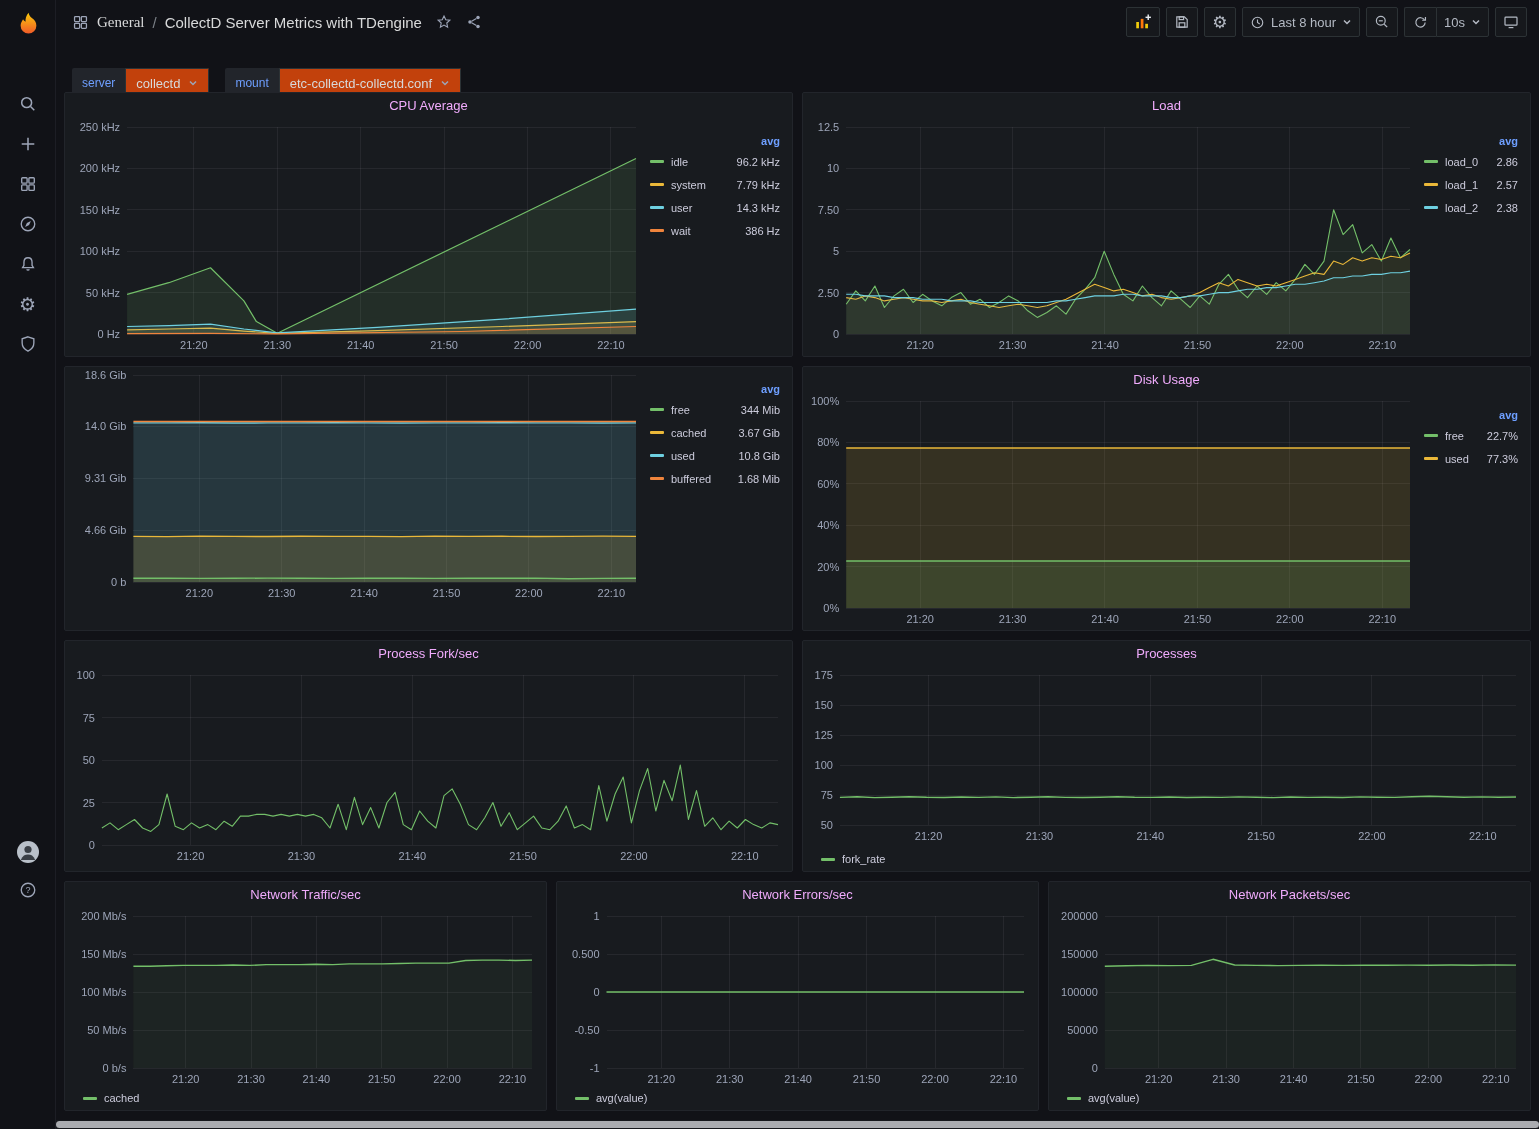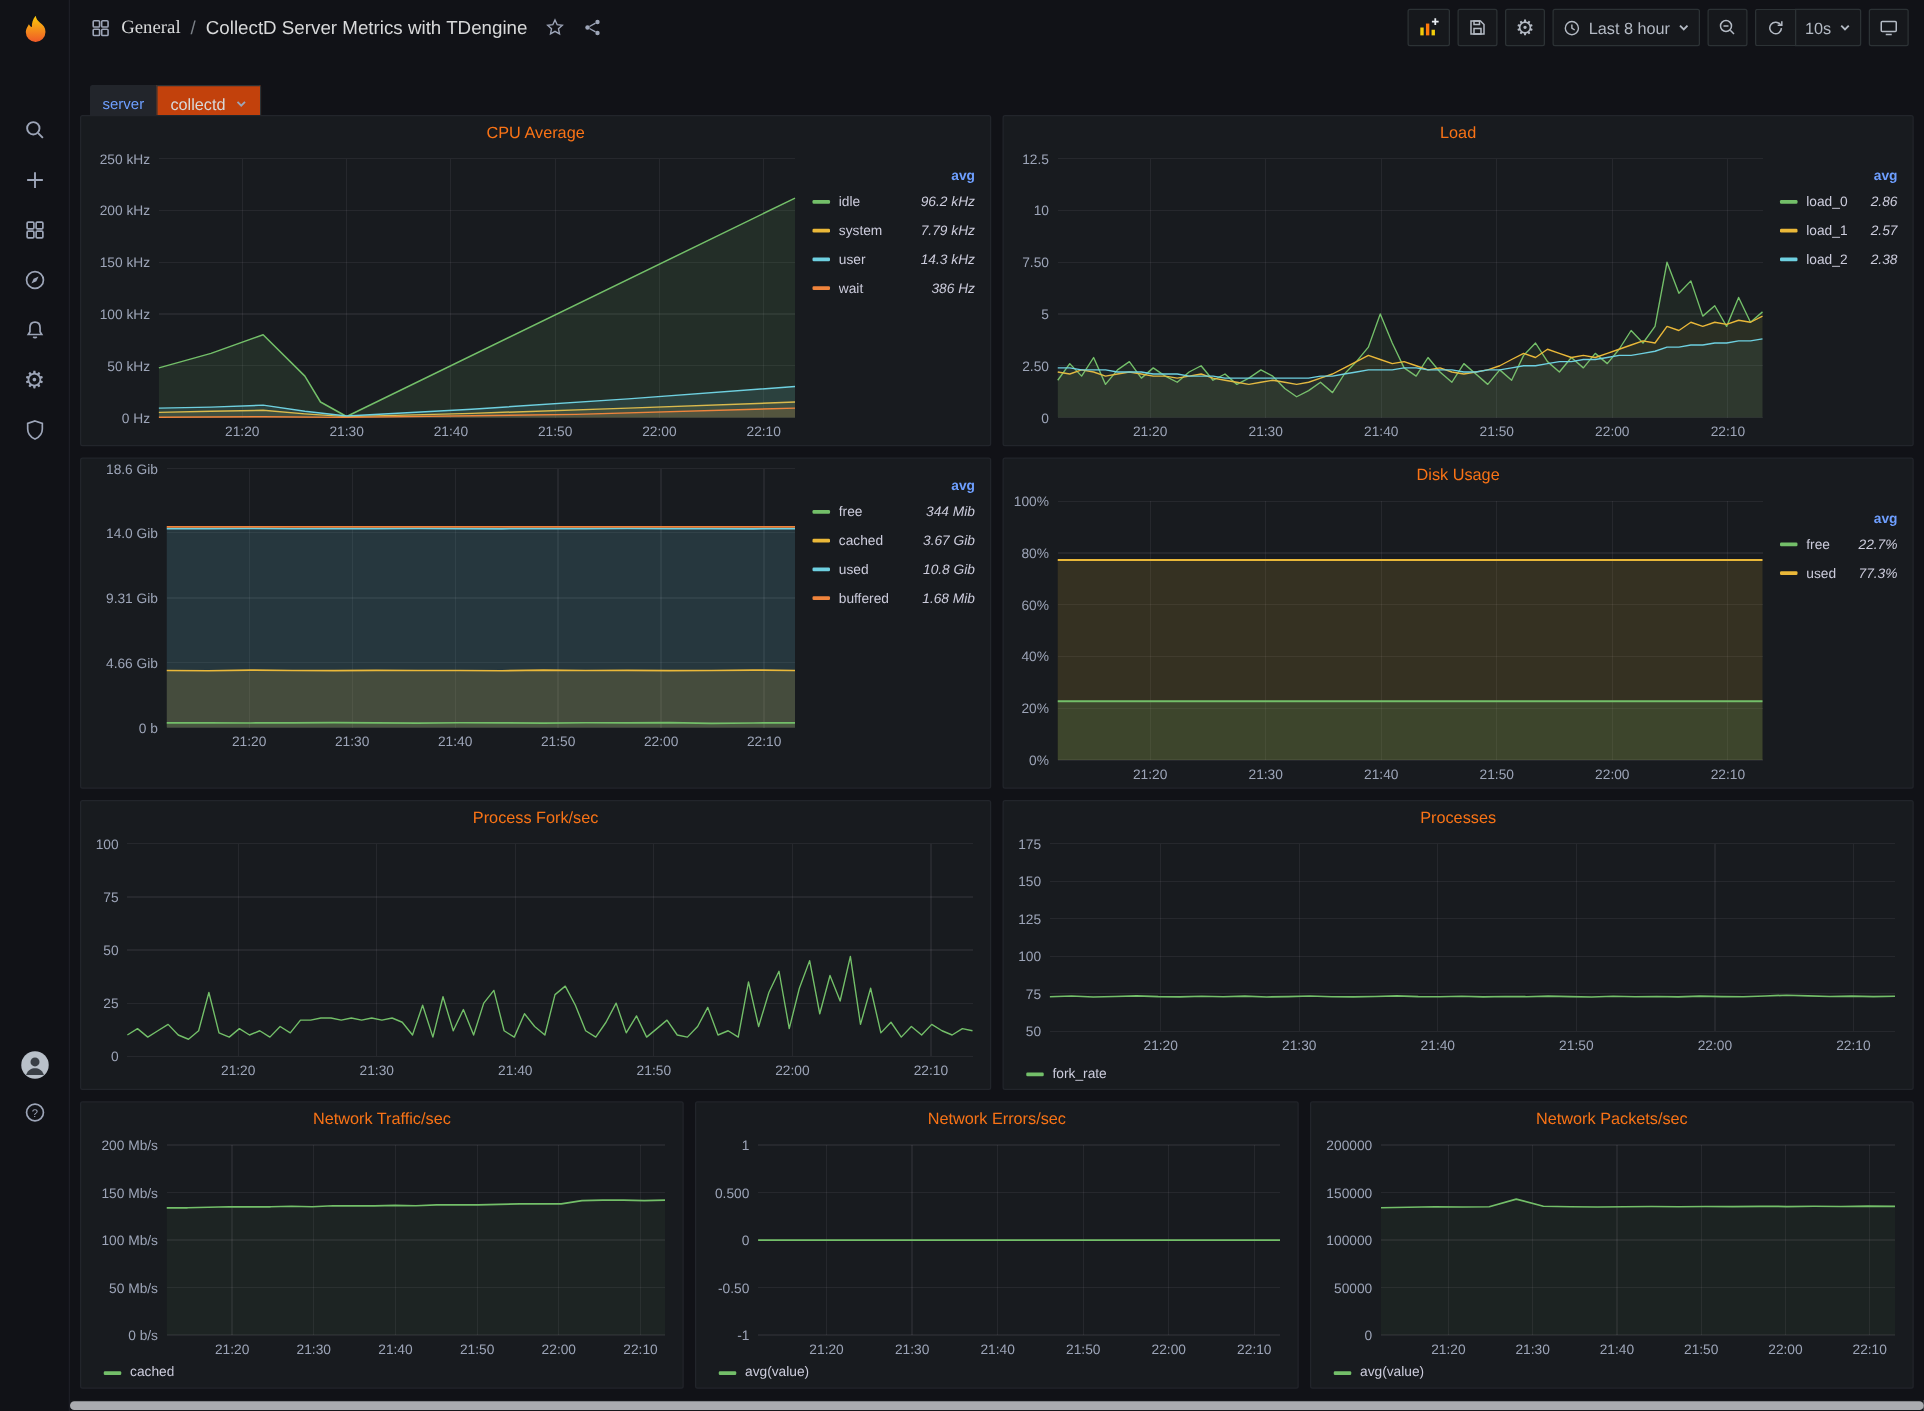--- a/index.html
+++ b/index.html
@@ -44,35 +44,35 @@
   
   .dash { padding:2px 8px 0 8px; display:flex; flex-direction:column; gap:9px; }
   .row { display:flex; gap:9px; }
   .row-a { height:265px; }
   .row-b { height:265px; }
   .row-c { height:232px; }
   .row-d { height:230px; }
   .panel { flex:1; min-width:0; background:#181b1f; border:1px solid #22252b; border-radius:2px;
     display:flex; flex-direction:column; }
   .panel-title { height:26px; line-height:26px; text-align:center; font-size:13px; font-weight:500;
-    color:#f97316; cursor:pointer; flex:none; }
+    color:#f0abfc; cursor:pointer; flex:none; }
   .panel-body { flex:1; min-height:0; display:flex; padding:0 4px 2px 4px; }
   .panel-body.stack { flex-direction:column; }
   .chart { flex:1; min-width:0; min-height:0; position:relative; cursor:crosshair; }
   .chart svg { display:block; }
 
   
   .legend.table { flex:none; padding:16px 8px 0 4px; font-size:11px; overflow:hidden; }
   .legend.w-lg { width:142px; }
   .legend.w-sm { width:106px; }
   .lhead { color:#6e9fff; font-weight:700; text-align:right; margin-bottom:3px; }
   .lrow { display:flex; align-items:center; gap:7px; height:23px; color:#ccccdc; cursor:pointer; }
   .swatch { width:14px; height:3px; border-radius:1px; flex:none; }
   .lname { flex:1; white-space:nowrap; overflow:hidden; }
-  .lval { text-align:right; white-space:nowrap;font-style:italic; }
+  .lval { text-align:right; white-space:nowrap; }
   .legend.rowline { flex:none; display:flex; align-items:center; gap:16px; height:20px;
     padding-left:14px; font-size:11px; color:#ccccdc; }
   .legend.rowline .lrow { height:20px; }
 
   
   .tick { fill:#9da5b8; font-size:11px; font-family:"Liberation Sans", sans-serif; }
   .ty { text-anchor:end; }
   .tx { text-anchor:middle; }
   .grid { stroke:rgba(204,204,220,0.08); stroke-width:1; shape-rendering:crispEdges; }
 
@@ -244,20 +244,31 @@
           </svg>
       </button>
     </div>
   </header>
 
   <div class="varbar">
     <div class="varchip">
       <span class="varlabel">server</span>
       <span class="varvalue">
         <span>collectd</span>
+        <span class="caret">
+            <svg width="10" height="10" viewBox="0 0 10 10">
+              <path d="M2 3.5 L5 6.5 L8 3.5" fill="none" stroke="currentColor" stroke-width="1.5"></path>
+            </svg>
+          </span>
+      </span>
+    </div>
+    <div class="varchip">
+      <span class="varlabel">mount</span>
+      <span class="varvalue">
+        <span>etc-collectd-collectd.conf</span>
         <span class="caret">
             <svg width="10" height="10" viewBox="0 0 10 10">
               <path d="M2 3.5 L5 6.5 L8 3.5" fill="none" stroke="currentColor" stroke-width="1.5"></path>
             </svg>
           </span>
       </span>
     </div>
   </div>
 
   <div class="dash">

